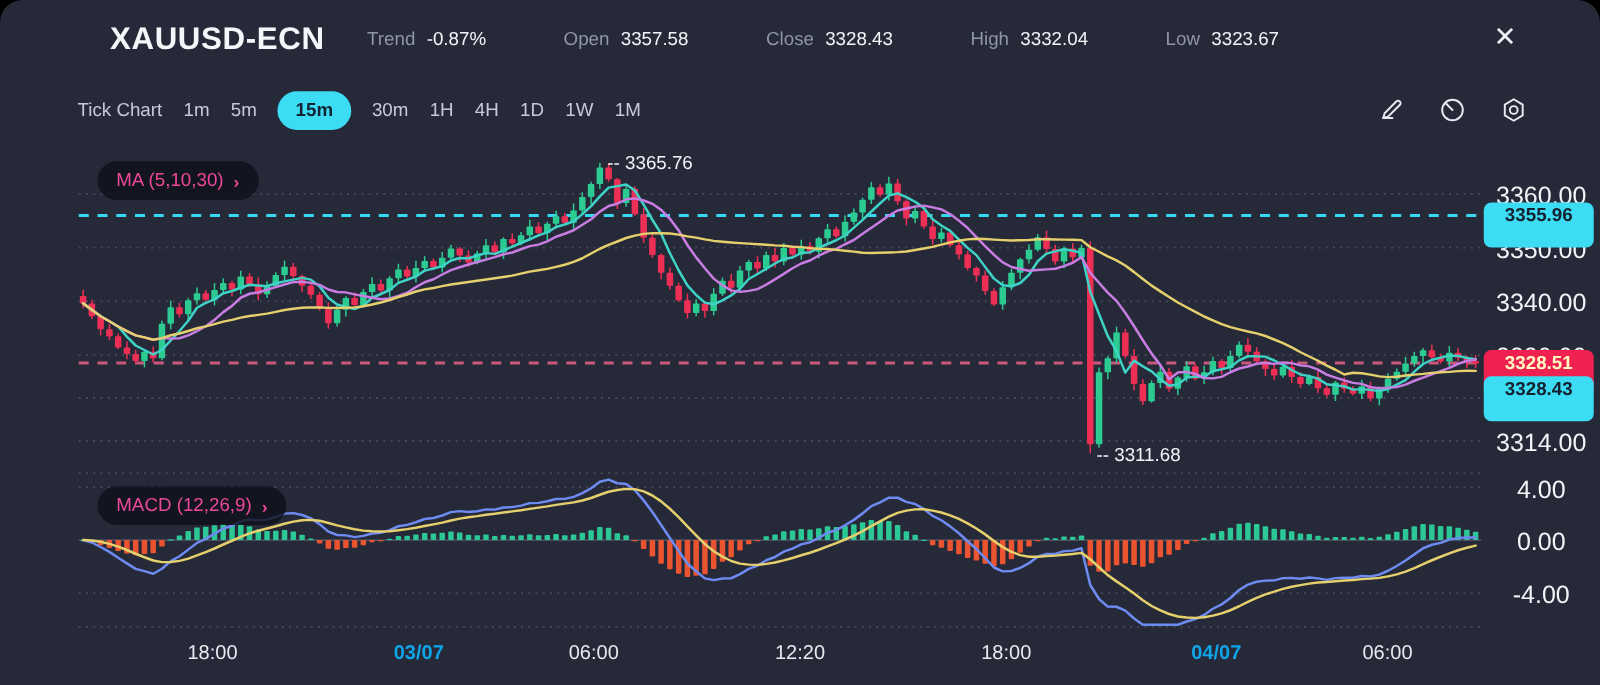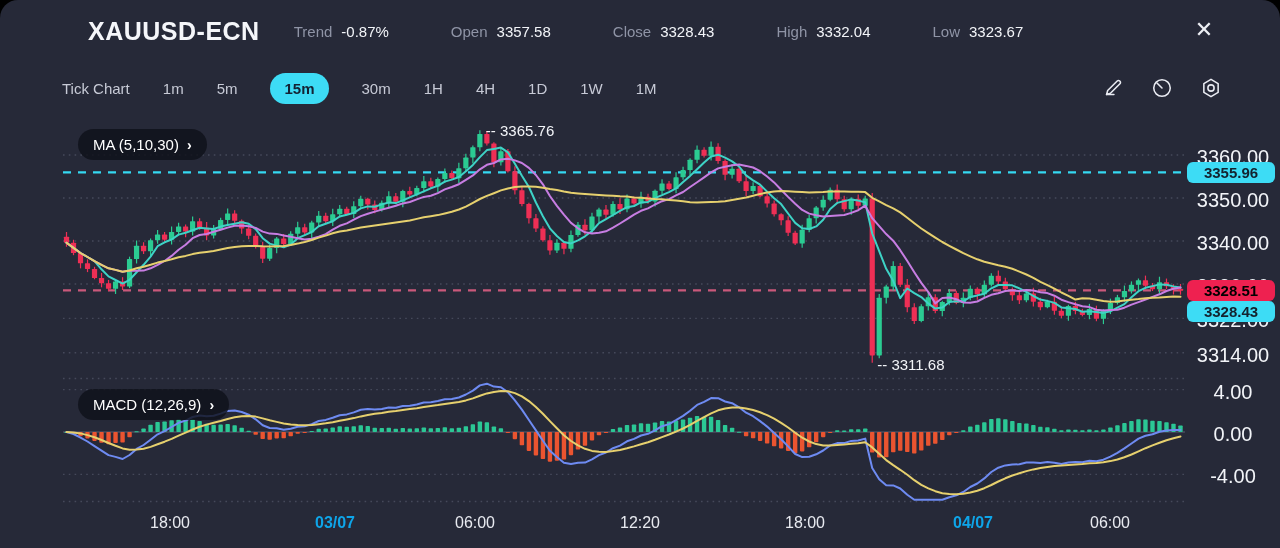--- a/index.html
+++ b/index.html
@@ -8,36 +8,36 @@
   
   #header{position:absolute;left:0;top:0;width:100%;height:62px;display:flex;align-items:center;}
   #title{margin-left:88px;font-size:25px;font-weight:600;color:#f5f6fa;letter-spacing:.5px;white-space:nowrap;}
   #stats{display:flex;margin-left:34px;}
   .stat{display:flex;align-items:baseline;margin-right:62px;white-space:nowrap;}
   .stat .lbl{color:#8f94a6;font-size:15px;margin-right:9px;}
   .stat .val{color:#f2f4f8;font-size:15px;font-weight:500;}
   #close-x{position:absolute;right:62px;top:16px;width:28px;height:28px;color:#eef0f5;font-size:22px;line-height:28px;text-align:center;cursor:pointer;font-weight:300;}
   
   #toolbar{position:absolute;left:0;top:64px;width:100%;height:48px;display:flex;align-items:center;}
-  #tabs{display:flex;align-items:center;margin-left:62px;gap:33px;}
+  #tabs{display:flex;align-items:center;margin-left:62px;gap:17px;}
   .tab{color:#c7cad6;font-size:15px;cursor:pointer;white-space:nowrap;padding:7px 0;}
   .tab.active{background:#3ddcf5;color:#142334;padding:7px 14px;border-radius:17px;font-weight:600;}
   #tool-icons{position:absolute;right:58px;top:64px;height:48px;display:flex;align-items:center;gap:27px;}
   .ticon{width:22px;height:22px;cursor:pointer;color:#e8eaf1;}
   .ticon svg{width:22px;height:22px;display:block;}
   
-  .pill{position:absolute;background:rgba(15,17,26,.82);border-radius:18px;color:#ffffff;font-size:15px;padding:7px 15px;display:flex;align-items:center;gap:8px;z-index:6;cursor:pointer;white-space:nowrap;}
+  .pill{position:absolute;background:rgba(15,17,26,.82);border-radius:18px;color:#ec4899;font-size:15px;padding:7px 15px;display:flex;align-items:center;gap:8px;z-index:6;cursor:pointer;white-space:nowrap;}
   .pill .chev{font-size:14px;font-weight:700;}
   #ma-pill{left:78px;top:129px;}
   #macd-pill{left:78px;top:389px;}
   
   .ylab{position:absolute;left:1186px;width:94px;text-align:center;color:#f2f4f8;font-size:20px;font-weight:500;z-index:2;}
-  .badge{position:absolute;left:1187px;width:88px;height:21px;line-height:21px;border-radius:6px;text-align:center;font-size:15px;font-weight:700;z-index:4;}
+  .badge{position:absolute;left:1187px;width:88px;height:36px;line-height:21px;border-radius:6px;text-align:center;font-size:15px;font-weight:700;z-index:4;}
   .badge.cyan{background:#3ddcf5;color:#13222e;}
-  .badge.red{background:#ee2150;color:#000000;}
+  .badge.red{background:#ee2150;color:#fef9c3;}
   .xlab{position:absolute;top:514px;transform:translateX(-50%);color:#e8eaf0;font-size:16px;z-index:2;}
   .xlab.bold{font-weight:700;color:#0ea5e9;}
   .anno{position:absolute;color:#f2f4f8;font-size:15px;z-index:5;white-space:nowrap;}
   #chart-svg{position:absolute;left:0;top:0;z-index:1;}
   #chart-hit{position:absolute;left:63px;top:118px;width:1122px;height:384px;z-index:3;}
 </style>
 </head>
 <body>
 
 <div id="app">

